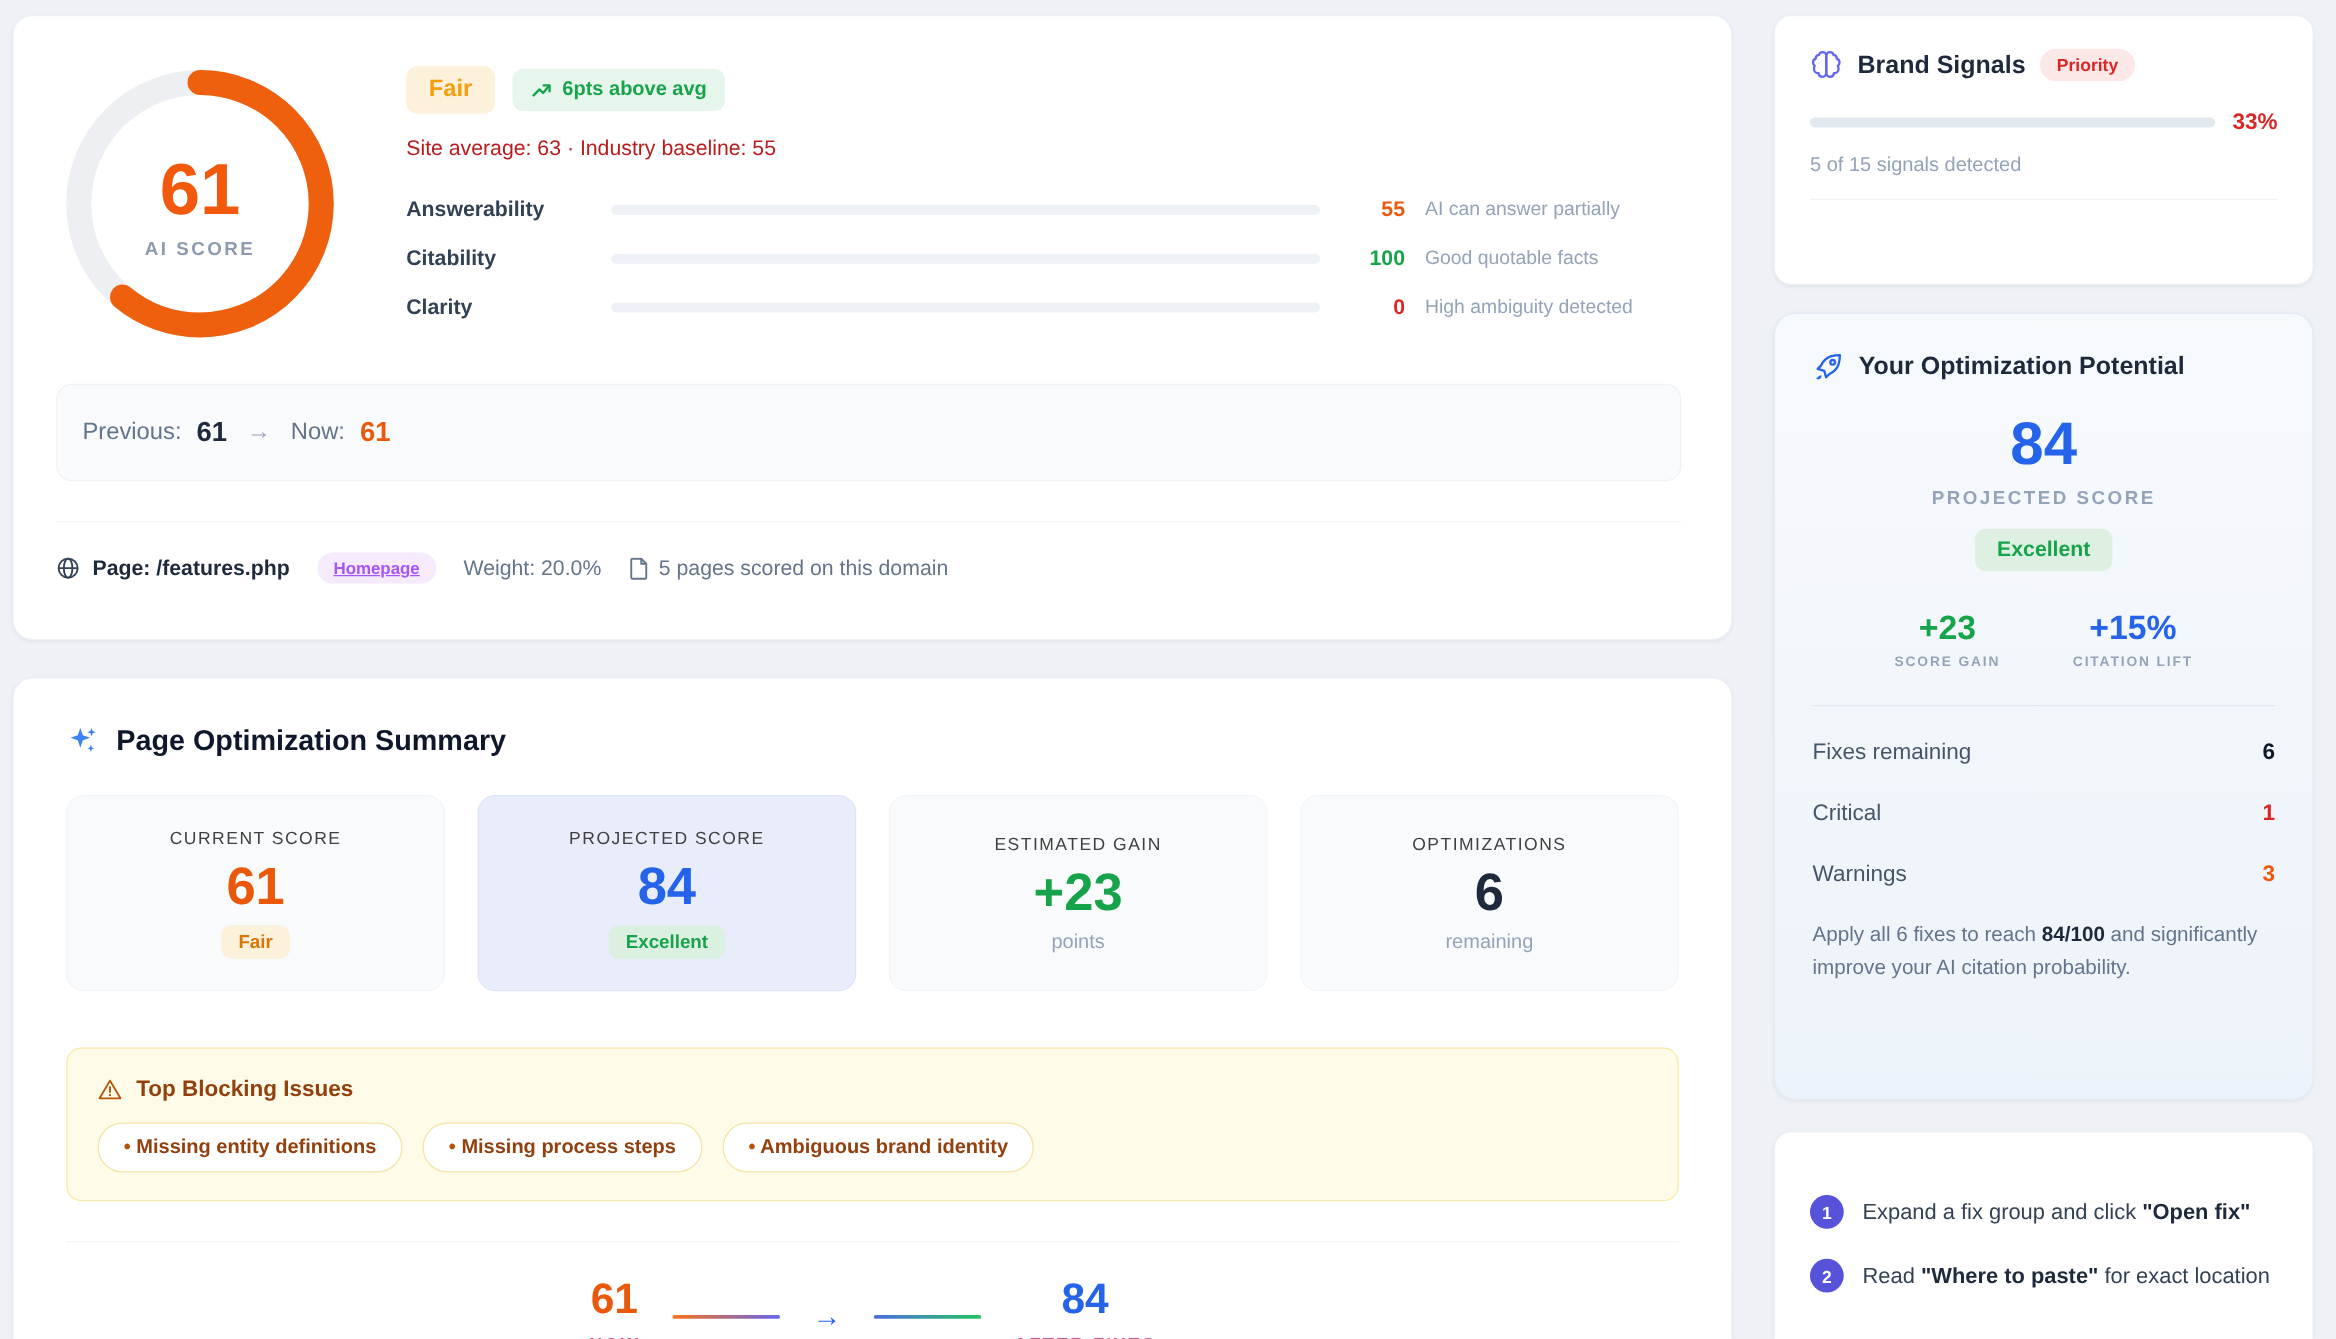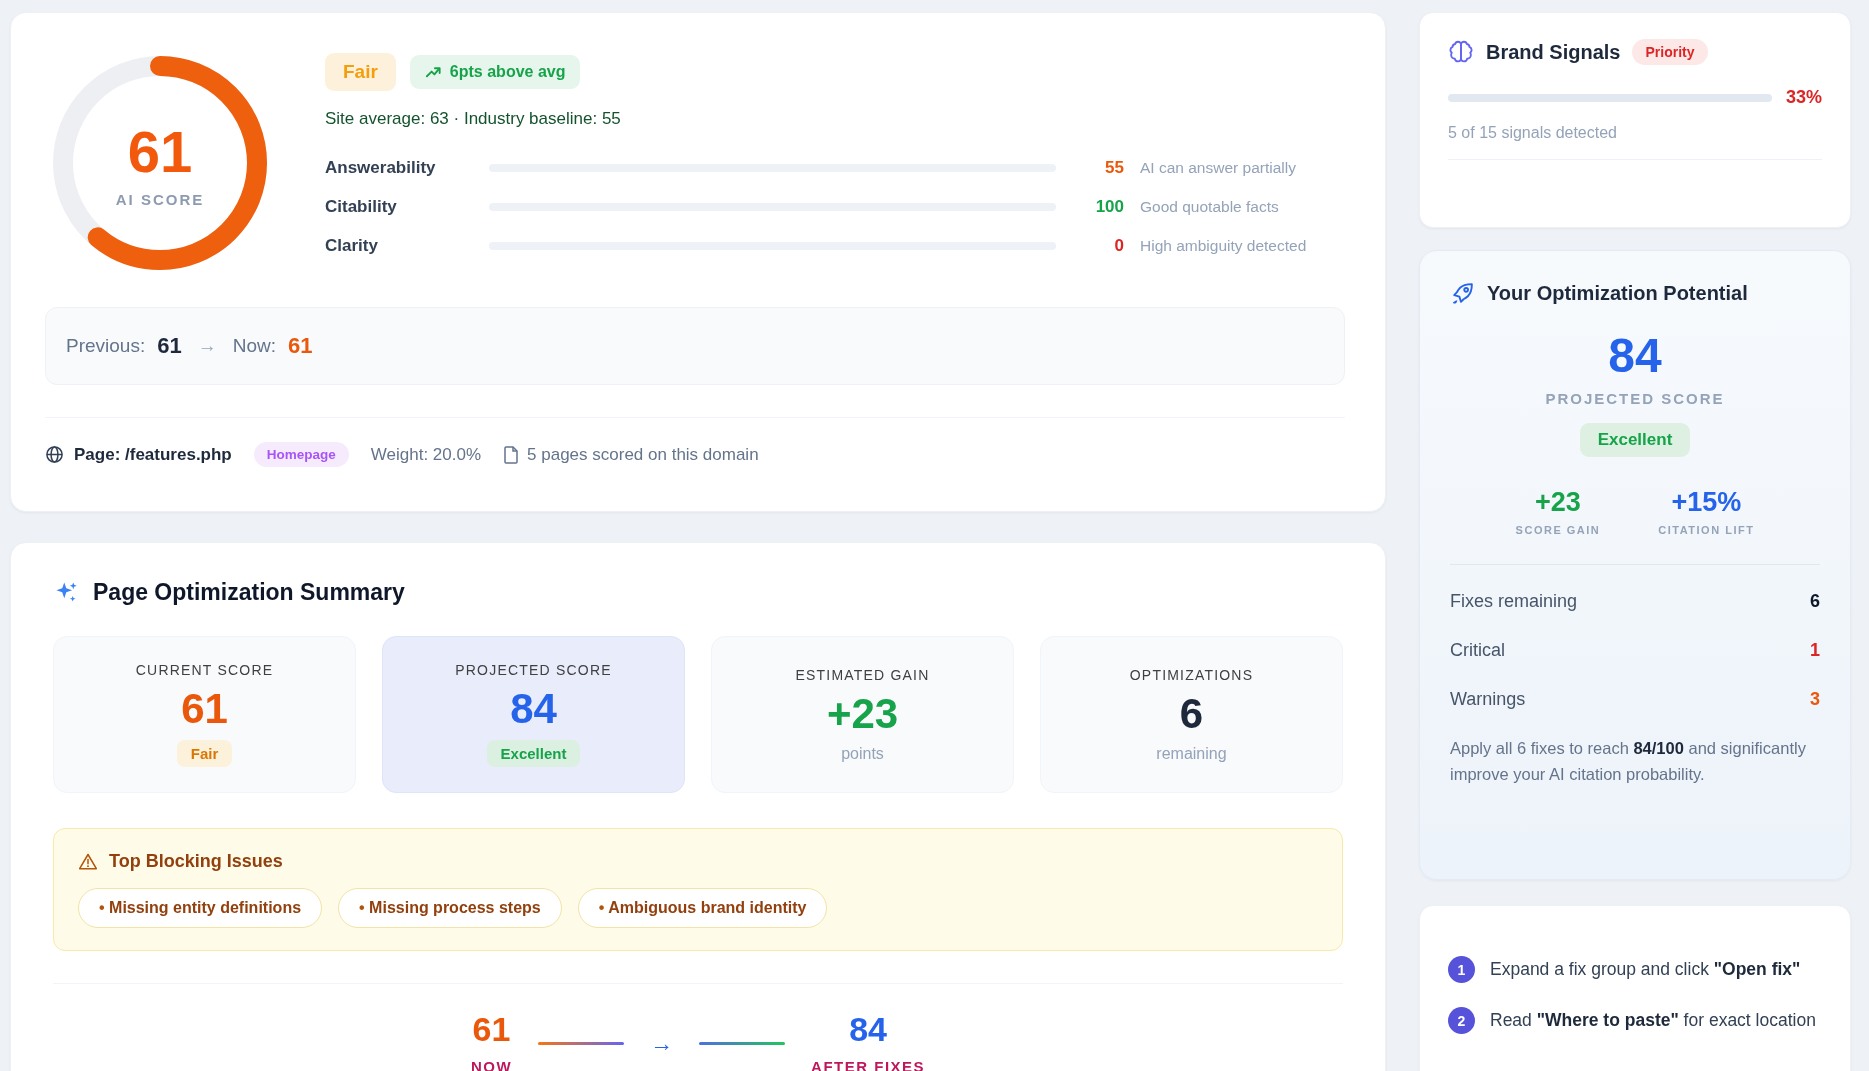--- a/index.html
+++ b/index.html
@@ -19,59 +19,59 @@
   .gauge-center { position:absolute; inset:0; display:flex; flex-direction:column;
     align-items:center; justify-content:center; padding-top:4px; }
   .gauge-num { font-size:58px; font-weight:bold; color:#f2590c; line-height:1; }
   .gauge-label { margin-top:10px; font-size:15px; font-weight:bold; color:#8c9bb0; letter-spacing:2px; }
   .score-right { flex:1; padding-top:6px; }
   .badges-row { display:flex; align-items:center; gap:14px; margin-bottom:18px; }
   .badge-fair { background:#fdf1dc; color:#f59e0b; font-size:19px; font-weight:bold;
     padding:8px 18px; border-radius:9px; }
   .badge-trend { background:#e7f6ed; color:#16a34a; font-size:16px; font-weight:bold;
     padding:8px 15px; border-radius:9px; display:flex; align-items:center; gap:8px; }
-  .avg-line { color:#14532d; font-size:17px; margin-bottom:24px; }
+  .avg-line { color:#b91c1c; font-size:17px; margin-bottom:24px; }
   .metric-row { display:flex; align-items:center; height:30px; margin-bottom:9px; }
   .metric-label { width:164px; flex:none; font-size:17px; font-weight:600; color:#334155; }
   .metric-bar { flex:1; height:8px; border-radius:5px; background:#eef1f5; overflow:hidden; }
   .metric-fill { height:100%; border-radius:5px; }
   .fill-orange { background:#f97316; }
   .fill-green  { background:#22c55e; }
   .fill-none   { background:transparent; }
   .metric-value { width:56px; flex:none; text-align:right; font-size:17px; font-weight:bold; margin-left:12px; }
   .v-orange { color:#ea580c; } .v-green { color:#16a34a; } .v-red { color:#dc2626; }
   .metric-desc { width:205px; flex:none; margin-left:16px; font-size:15.5px; color:#94a3b8; text-align:left; }
   .history-box { margin-top:28px; background:#f8fafc; border:1px solid #eef2f6;
     border-radius:12px; padding:25px 20px; display:flex; align-items:center; gap:12px; font-size:19px; color:#64748b; }
   .history-num { font-size:22px; font-weight:bold; color:#1e293b; }
   .history-num.now { color:#ea580c; }
   .history-arrow { color:#94a3b8; font-size:19px; padding:0 4px; }
   .rule { border:none; border-top:1px solid #f1f5f9; margin-top:32px; }
   .page-row { display:flex; align-items:center; gap:22px; padding-top:24px; font-size:17px; }
   .page-name { font-weight:bold; color:#1e293b; display:flex; align-items:center; gap:10px; }
   .badge-homepage { background:#f6ebfc; color:#a855f7; font-size:13.5px; font-weight:600;
-    padding:5px 13px; border-radius:999px; }
+    padding:5px 13px; border-radius:999px;text-decoration:underline; }
   .page-meta { color:#64748b; display:flex; align-items:center; gap:8px; }
 
   
   .summary-card { margin-top:30px; padding:36px 42px; min-height:560px; }
   .summary-header { display:flex; align-items:flex-start; gap:13px; margin-bottom:30px; }
   .summary-title { font-size:23px; font-weight:bold; color:#0f172a; }
   .stats-grid { display:grid; grid-template-columns:repeat(4,1fr); gap:26px; }
   .stat-card { background:#f8fafc; border:1px solid #f1f5f9; border-radius:14px;
     height:157px; display:flex; flex-direction:column; align-items:center; justify-content:center; gap:10px; }
   .stat-card.highlight { background:#e8ecfb; border-color:#dfe5f8; }
   .stat-label { font-size:14px; font-weight:normal; letter-spacing:1.2px; color:#404040; }
   .stat-value { font-size:42px; font-weight:bold; line-height:1; }
   .sv-orange { color:#ea580c; } .sv-blue { color:#2563eb; } .sv-green { color:#16a34a; } .sv-dark { color:#1e293b; }
   .stat-badge { font-size:15px; font-weight:600; padding:5px 14px; border-radius:8px; }
   .sb-amber { background:#fcf1da; color:#d97706; }
   .sb-green { background:#dcf0e2; color:#16a34a; }
   .stat-sub { font-size:16px; color:#94a3b8; }
-  .blocking-panel { margin-top:35px; background:#fefce8; border:1px solid #f7e9a8;
+  .blocking-panel { margin-top:45px; background:#fefce8; border:1px solid #f7e9a8;
     border-radius:12px; padding:22px 24px; }
   .blocking-header { display:flex; align-items:center; gap:11px; font-size:18px;
     font-weight:bold; color:#92400e; margin-bottom:16px; }
   .pill-row { display:flex; gap:16px; }
   .issue-pill { background:#fff; border:1px solid #f3e3a6; border-radius:999px;
     padding:10px 20px; font-size:16px; font-weight:600; color:#92400e; }
   .issue-pill::before { content:"• "; color:#b45309; }
   .before-after { display:flex; align-items:center; justify-content:center; gap:26px; padding:28px 0 26px; }
   .ba-block { text-align:center; }
   .ba-num { font-size:34px; font-weight:bold; line-height:1; }

